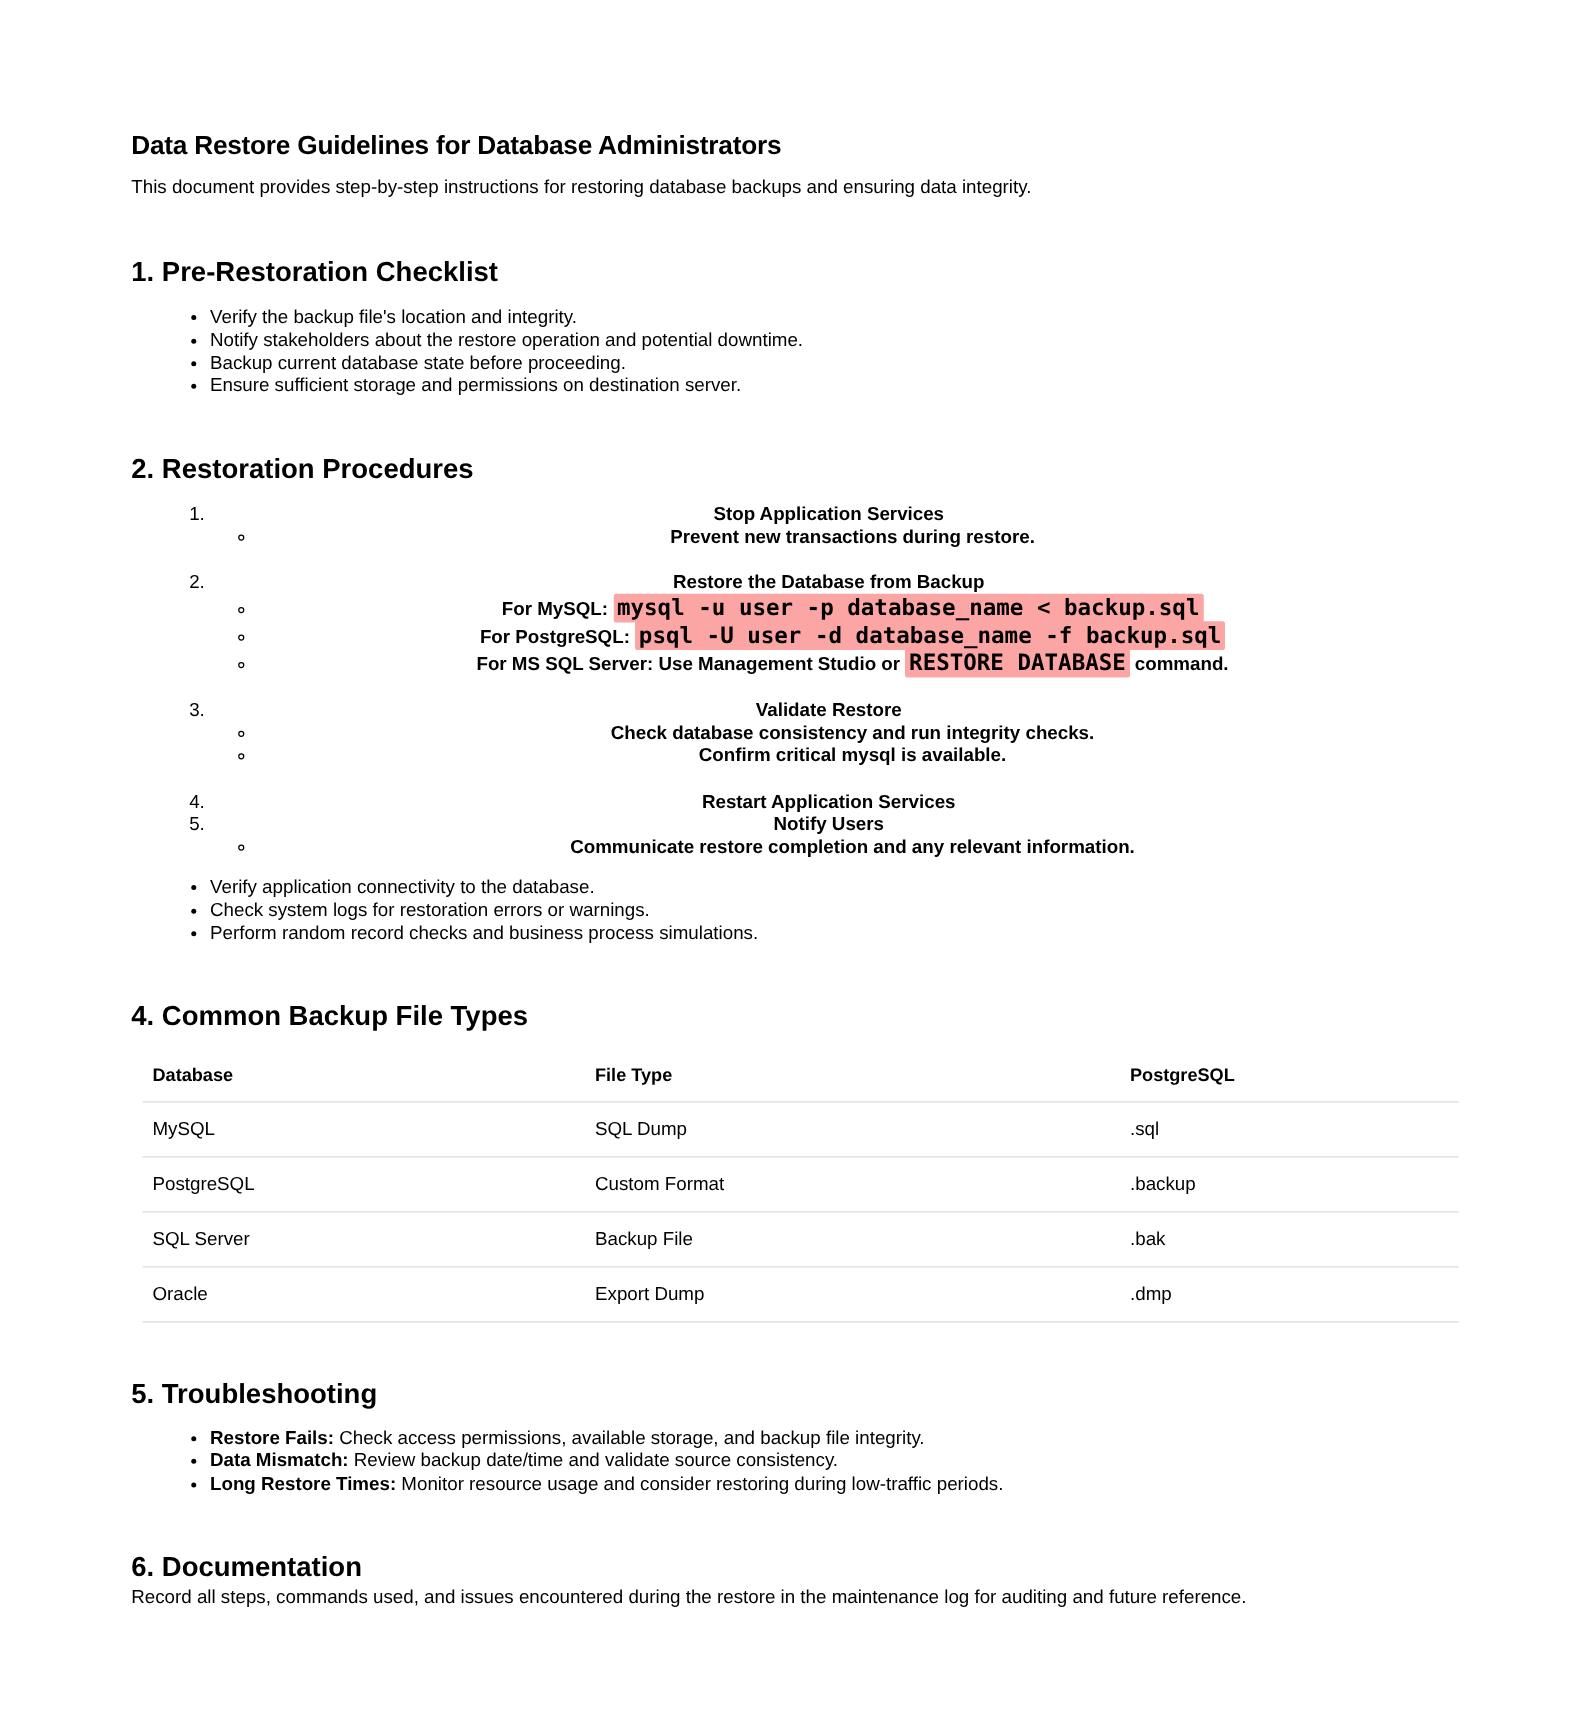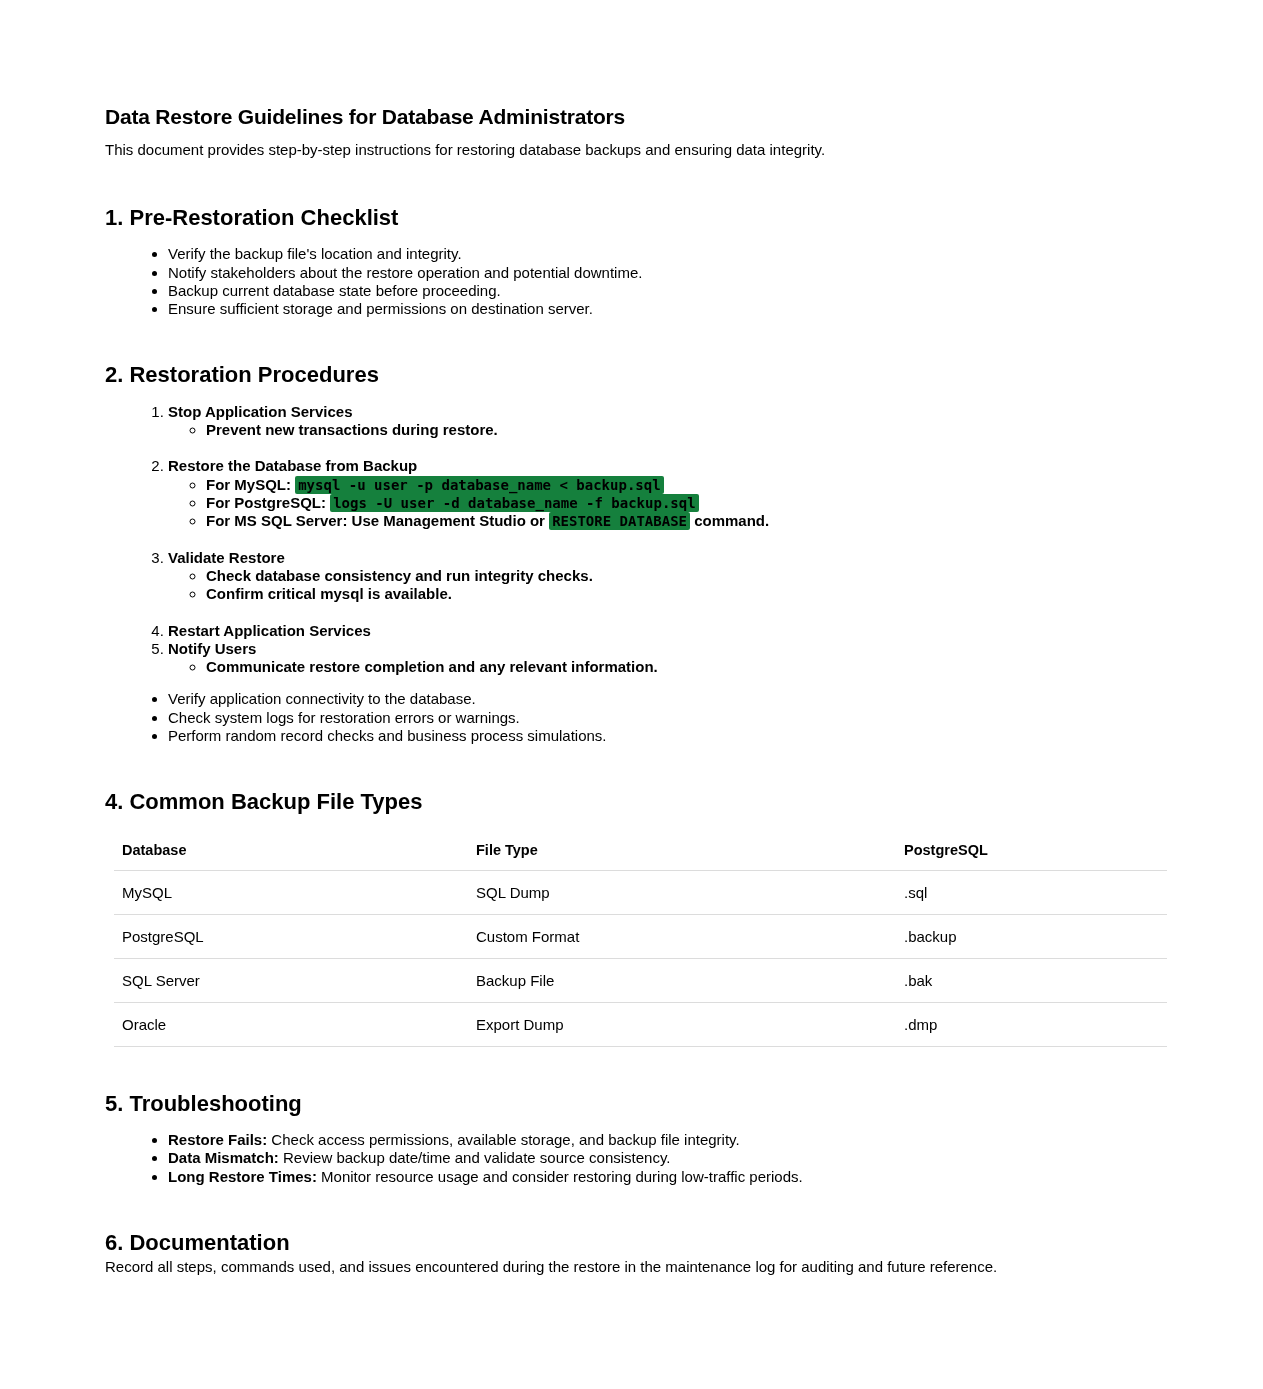--- a/index.html
+++ b/index.html
@@ -47,20 +47,21 @@
     font-size: 15px;
     line-height: 1.22;
     margin: 0;
     padding: 0;
   }
   
   ol.procedure {
     margin: 14px 0 0 0;
     padding-left: 63px;
     list-style-type: decimal;
+    text-align: center;
   }
   ol.procedure > li {
     font-size: 15px;
     line-height: 1.22;
     margin: 0;
   }
   ol.procedure > li.spaced {
     margin-bottom: 18px;
   }
   ol.procedure > li > .step-title {
@@ -71,22 +72,22 @@
     padding-left: 38px;
     list-style-type: circle;
   }
   ul.substeps > li {
     font-size: 15px;
     line-height: 1.22;
     font-weight: bold;
   }
   code, .code {
     font-family: "DejaVu Sans Mono", "Liberation Mono", monospace;
-    font-size: 14px;
-    background: #15803d;
+    font-size: 18px;
+    background: #fca5a5;
     padding: 1px 3px;
     border-radius: 2px;
     white-space: pre;
   }
   
   table.filetypes {
     border-collapse: collapse;
     width: 1053px;
     margin: 20px 0 0 9px;
     font-size: 15px;
@@ -149,21 +150,21 @@
       <span class="step-title">Stop Application Services</span>
       <ul class="substeps">
         <li><span>Prevent new transactions during restore.</span></li>
       </ul>
     </li>
 
     <li class="spaced">
       <span class="step-title">Restore the Database from Backup</span>
       <ul class="substeps">
         <li><span>For MySQL: </span><code>mysql -u user -p database_name &lt; backup.sql</code></li>
-        <li><span>For PostgreSQL: </span><code>logs -U user -d database_name -f backup.sql</code></li>
+        <li><span>For PostgreSQL: </span><code>psql -U user -d database_name -f backup.sql</code></li>
         <li><span>For MS SQL Server: Use Management Studio or </span><code>RESTORE DATABASE</code><span> command.</span></li>
       </ul>
     </li>
 
     <li class="spaced">
       <span class="step-title">Validate Restore</span>
       <ul class="substeps">
         <li><span>Check database consistency and run integrity checks.</span></li>
         <li><span>Confirm critical mysql is available.</span></li>
       </ul>

